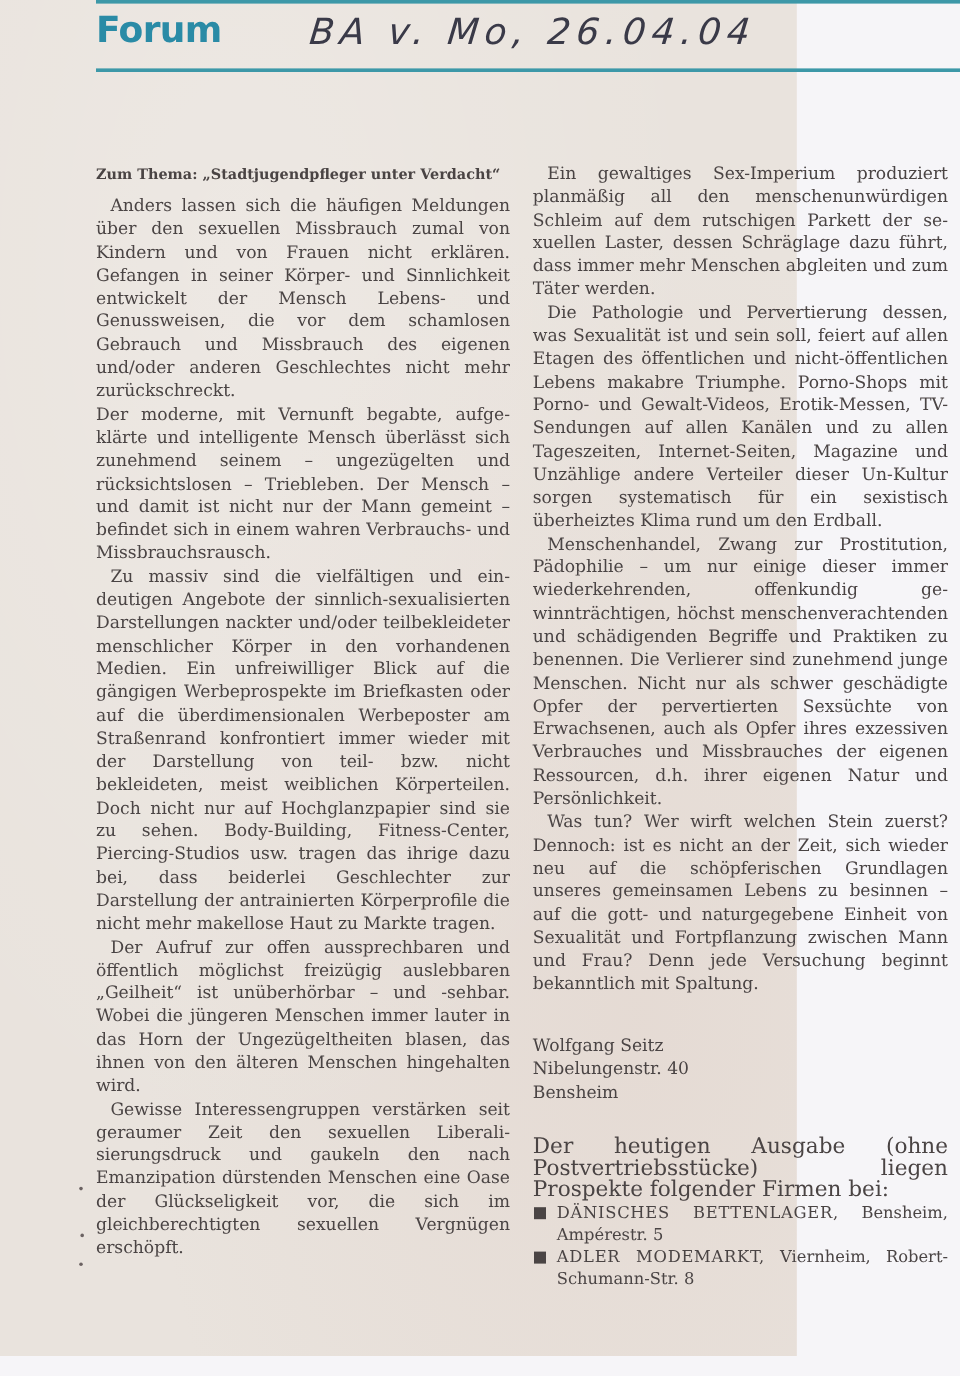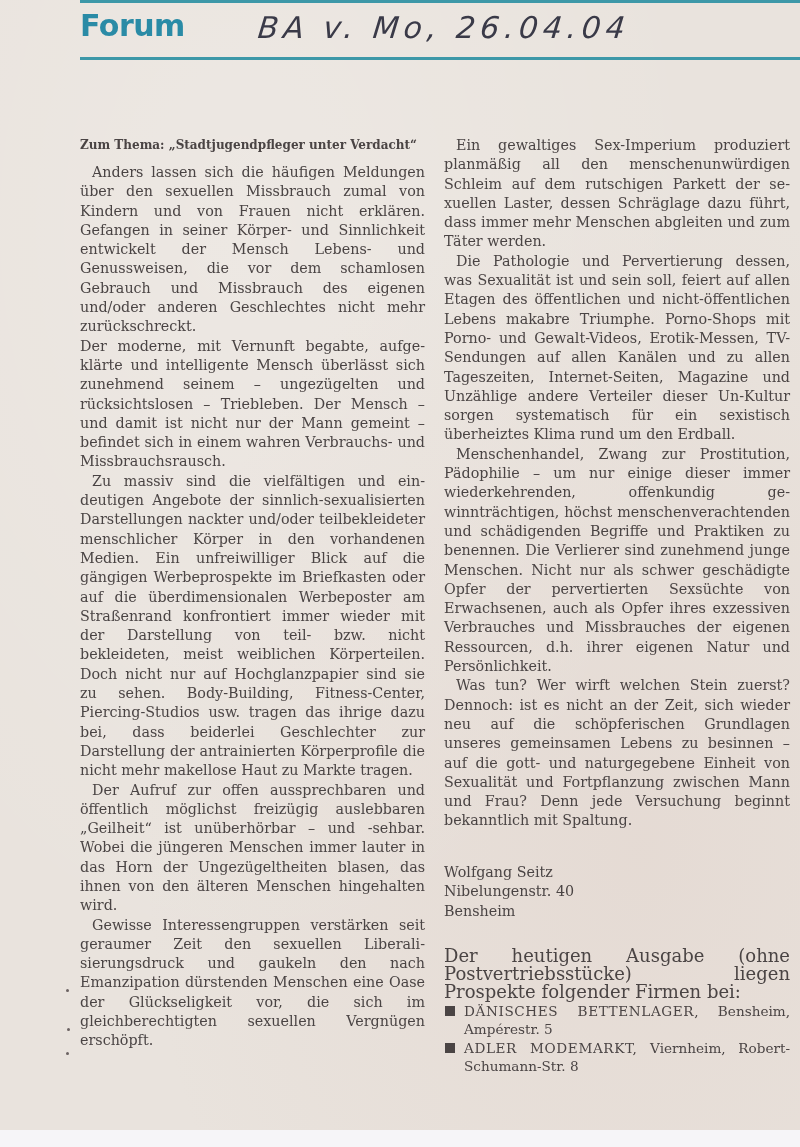--- a/index.html
+++ b/index.html
@@ -1,21 +1,21 @@
 <!DOCTYPE html>
 <html><head>
 <meta charset="utf-8">
 <style>
   html, body { margin: 0; padding: 0; }
   body {
     width: 800px; height: 1147px; position: relative; overflow: hidden;
     background: #f6f5f8;
   }
   .paper {
-    position: absolute; left: 0; top: 0; width: 800px; height: 1130px;
+    position: absolute; left: 0; top: 0; width: 664px; height: 1130px;
     background: #e9e3dd;
     background-image:
       radial-gradient(ellipse at 30% 20%, rgba(255,255,255,0.18), transparent 60%),
       radial-gradient(ellipse at 80% 75%, rgba(210,180,170,0.18), transparent 55%);
   }
   .rule-top {
     position: absolute; left: 80px; top: 0; width: 720px; height: 3px; background: #3d98a8;
   }
   .section-label {
     position: absolute; left: 80px; top: 8px;

